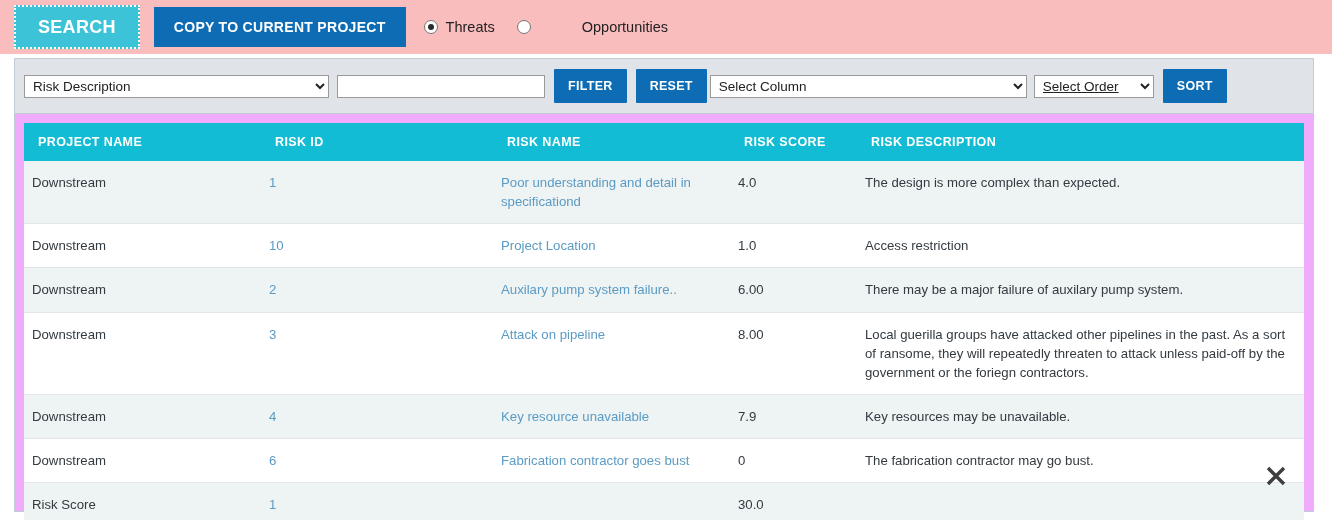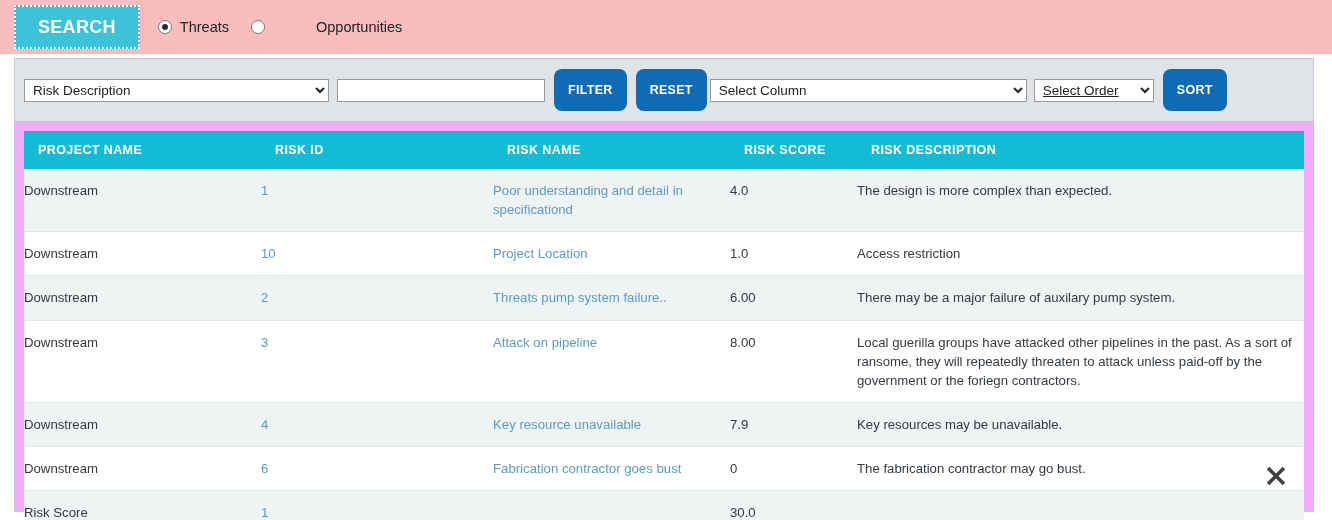--- a/index.html
+++ b/index.html
@@ -115,25 +115,25 @@
   }
   select.ctl { padding-right: 2px; }
   #sel-field  { width: 305px; }
   #txt-filter { width: 208px; margin-left: 8px; }
   #sel-column { width: 317px; margin-left: 3px; }
   #sel-order  { width: 120px; margin-left: 7px; text-decoration: underline; }
   .btn-blue {
     background: #0d6cb4;
     color: #ffffff;
     border: none;
-    border-radius: 8px;
+    border-radius: 1px;
     font-size: 12.5px;
     font-weight: bold;
     letter-spacing: .3px;
-    height: 42px;
+    height: 34px;
     padding: 0 14px;
     margin-left: 9px;
     cursor: pointer;
     font-family: "Liberation Sans", sans-serif;
   }
 
   
   .tablewrap { padding: 9px 9px 0 9px; }
   table.grid {
     width: 100%;
@@ -146,21 +146,21 @@
     font-size: 12.5px;
     font-weight: bold;
     letter-spacing: .4px;
     text-align: left;
     padding: 12px 8px 12px 14px;
     border: none;
   }
   table.grid tbody td {
     font-size: 13.2px;
     color: #333a40;
-    padding: 12px 0;
+    padding: 12px 8px;
     border-bottom: 1px solid #e2e6e8;
     vertical-align: top;
     line-height: 1.45;
   }
   table.grid tbody tr.odd td  { background: #eef3f4; }
   table.grid tbody tr.even td { background: #ffffff; }
   td.c-project { width: 215px; padding-left: 8px; }
   td.c-id      { width: 210px; }
   td.c-name    { width: 215px; }
   td.c-score   { width: 105px; }
@@ -190,20 +190,21 @@
   }
   .close-x svg { display: block; }
 </style>
 </head>
 <body>
 
 <div id="app">
 
   <div class="topbar">
     <button class="btn-search">SEARCH</button>
+    <button class="btn-copy">COPY TO CURRENT PROJECT</button>
 
     <div class="radios">
       <label class="radio-group">
         <span class="radio-dot checked"></span>
         <span class="radio-label">Threats</span>
       </label>
       <label class="radio-group">
         <span class="radio-dot"></span>
         <span class="radio-label">Opportunities</span>
       </label>
@@ -255,21 +256,21 @@
             <tr class="even">
               <td class="c-project">Downstream</td>
               <td class="c-id"><a class="link">10</a></td>
               <td class="c-name"><a class="link">Project Location</a></td>
               <td class="c-score">1.0</td>
               <td>Access restriction</td>
             </tr>
             <tr class="odd">
               <td class="c-project">Downstream</td>
               <td class="c-id"><a class="link">2</a></td>
-              <td class="c-name"><a class="link">Threats pump system failure..</a></td>
+              <td class="c-name"><a class="link">Auxilary pump system failure..</a></td>
               <td class="c-score">6.00</td>
               <td>There may be a major failure of auxilary pump system.</td>
             </tr>
             <tr class="even">
               <td class="c-project">Downstream</td>
               <td class="c-id"><a class="link">3</a></td>
               <td class="c-name"><a class="link">Attack on pipeline</a></td>
               <td class="c-score">8.00</td>
               <td>Local guerilla groups have attacked other pipelines in the past. As a sort of ransome, they will repeatedly threaten to attack unless paid-off by the government or the foriegn contractors.</td>
             </tr>

